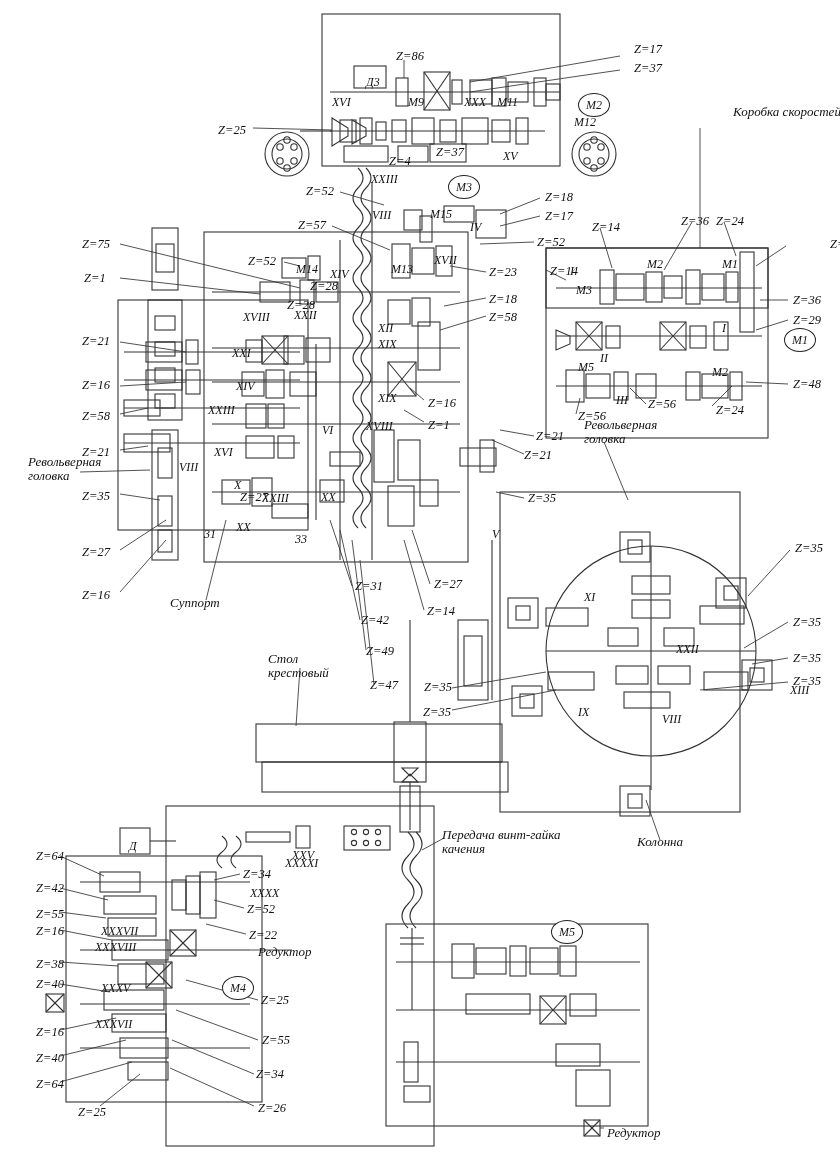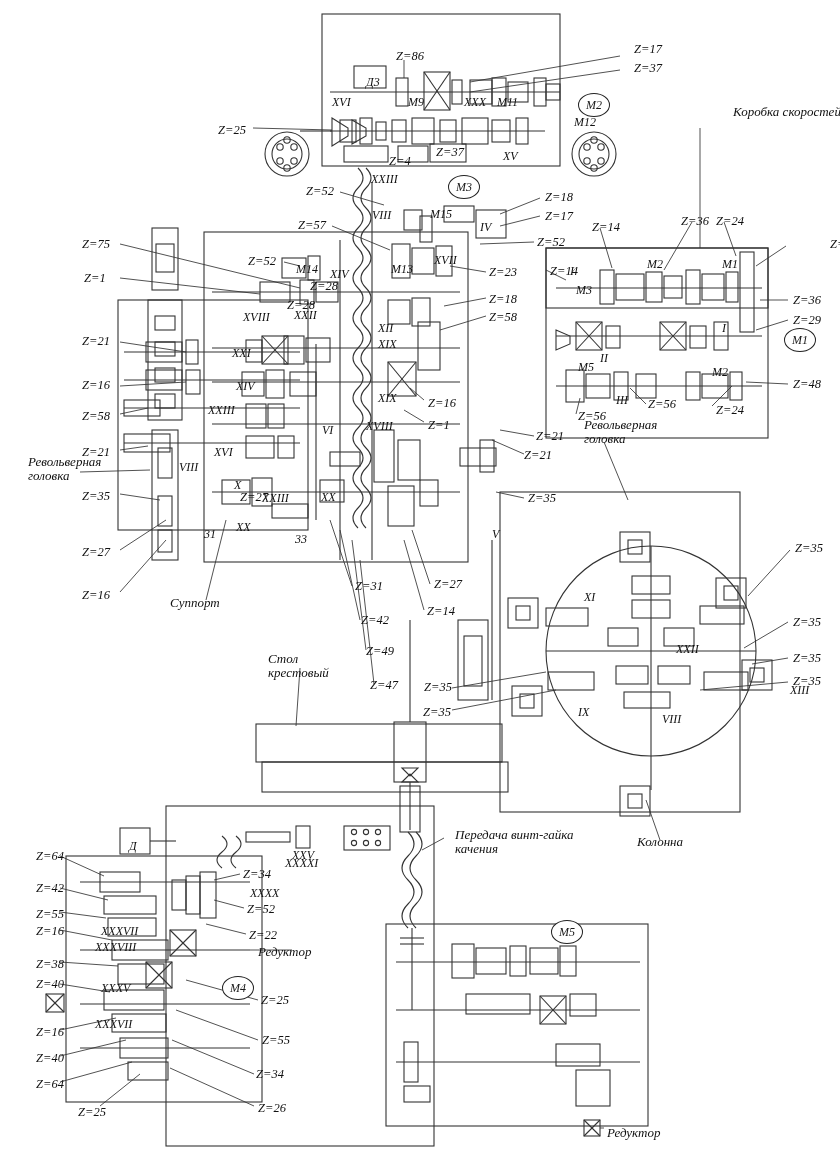--- a/index.html
+++ b/index.html
@@ -467,21 +467,21 @@
       <div class="lbl" style="left: 247px; top: 903px;">Z=52</div>
       <div class="lbl" style="left: 249px; top: 929px;">Z=22</div>
       <div class="lbl" style="left: 261px; top: 994px;">Z=25</div>
       <div class="lbl" style="left: 262px; top: 1034px;">Z=55</div>
       <div class="lbl" style="left: 256px; top: 1068px;">Z=34</div>
       <div class="lbl" style="left: 258px; top: 1102px;">Z=26</div>
       <div class="lbl rom" style="left: 332px; top: 96px;">XVI</div>
       <div class="lbl rom" style="left: 464px; top: 96px;">XXX</div>
       <div class="lbl rom" style="left: 503px; top: 150px;">XV</div>
       <div class="lbl rom" style="left: 371px; top: 173px;">XXIII</div>
-      <div class="lbl rom" style="left: 480px; top: 190px; margin-top: 31px;">IV</div>
+      <div class="lbl rom" style="left: 470px; top: 190px; margin-top: 31px;">IV</div>
       <div class="lbl rom" style="left: 372px; top: 209px;">VIII</div>
       <div class="lbl rom" style="left: 330px; top: 268px;">XIV</div>
       <div class="lbl rom" style="left: 434px; top: 254px;">XVII</div>
       <div class="lbl rom" style="left: 570px; top: 265px;">I</div>
       <div class="lbl rom" style="left: 243px; top: 311px;">XVIII</div>
       <div class="lbl rom" style="left: 294px; top: 309px;">XXII</div>
       <div class="lbl rom" style="left: 378px; top: 322px;">XII</div>
       <div class="lbl rom" style="left: 722px; top: 322px;">I</div>
       <div class="lbl rom" style="left: 232px; top: 347px;">XXI</div>
       <div class="lbl rom" style="left: 378px; top: 338px;">XIX</div>
@@ -529,21 +529,21 @@
       <div class="lbl name" style="left: 727px; top: 105px; width: 120px; white-space: pre-line; text-align: center;">Коробка скоростей</div>
       <div class="lbl name" style="left: 28px; top: 455px; width: 110px; white-space: pre-line;">Револьверная
 головка</div>
       <div class="lbl name" style="left: 584px; top: 418px; width: 110px; white-space: pre-line;">Револьверная
 головка</div>
       <div class="lbl name" style="left: 170px; top: 596px; width: 80px; white-space: pre-line;">Суппорт</div>
       <div class="lbl name" style="left: 268px; top: 652px; width: 80px; white-space: pre-line;">Стол
 крестовый</div>
       <div class="lbl name" style="left: 637px; top: 835px; width: 80px; white-space: pre-line;">Колонна</div>
       <div class="lbl name" style="left: 258px; top: 945px; width: 80px; white-space: pre-line;">Редуктор</div>
-      <div class="lbl name" style="left: 455px; top: 828px; width: 150px; white-space: pre-line; font-style: italic;">Передача винт-гайка
+      <div class="lbl name" style="left: 442px; top: 828px; width: 150px; white-space: pre-line; font-style: italic;">Передача винт-гайка
 качения</div>
       <div class="lbl name" style="left: 607px; top: 1126px; width: 90px; white-space: pre-line;">Редуктор</div>
       <div class="circlbl" style="left: 578px; top: 93px;">М2</div>
       <div class="circlbl" style="left: 448px; top: 175px;">М3</div>
       <div class="circlbl" style="left: 784px; top: 328px;">М1</div>
       <div class="circlbl" style="left: 222px; top: 976px;">М4</div>
       <div class="circlbl" style="left: 551px; top: 920px;">М5</div>
     </div>
 
 </div>

